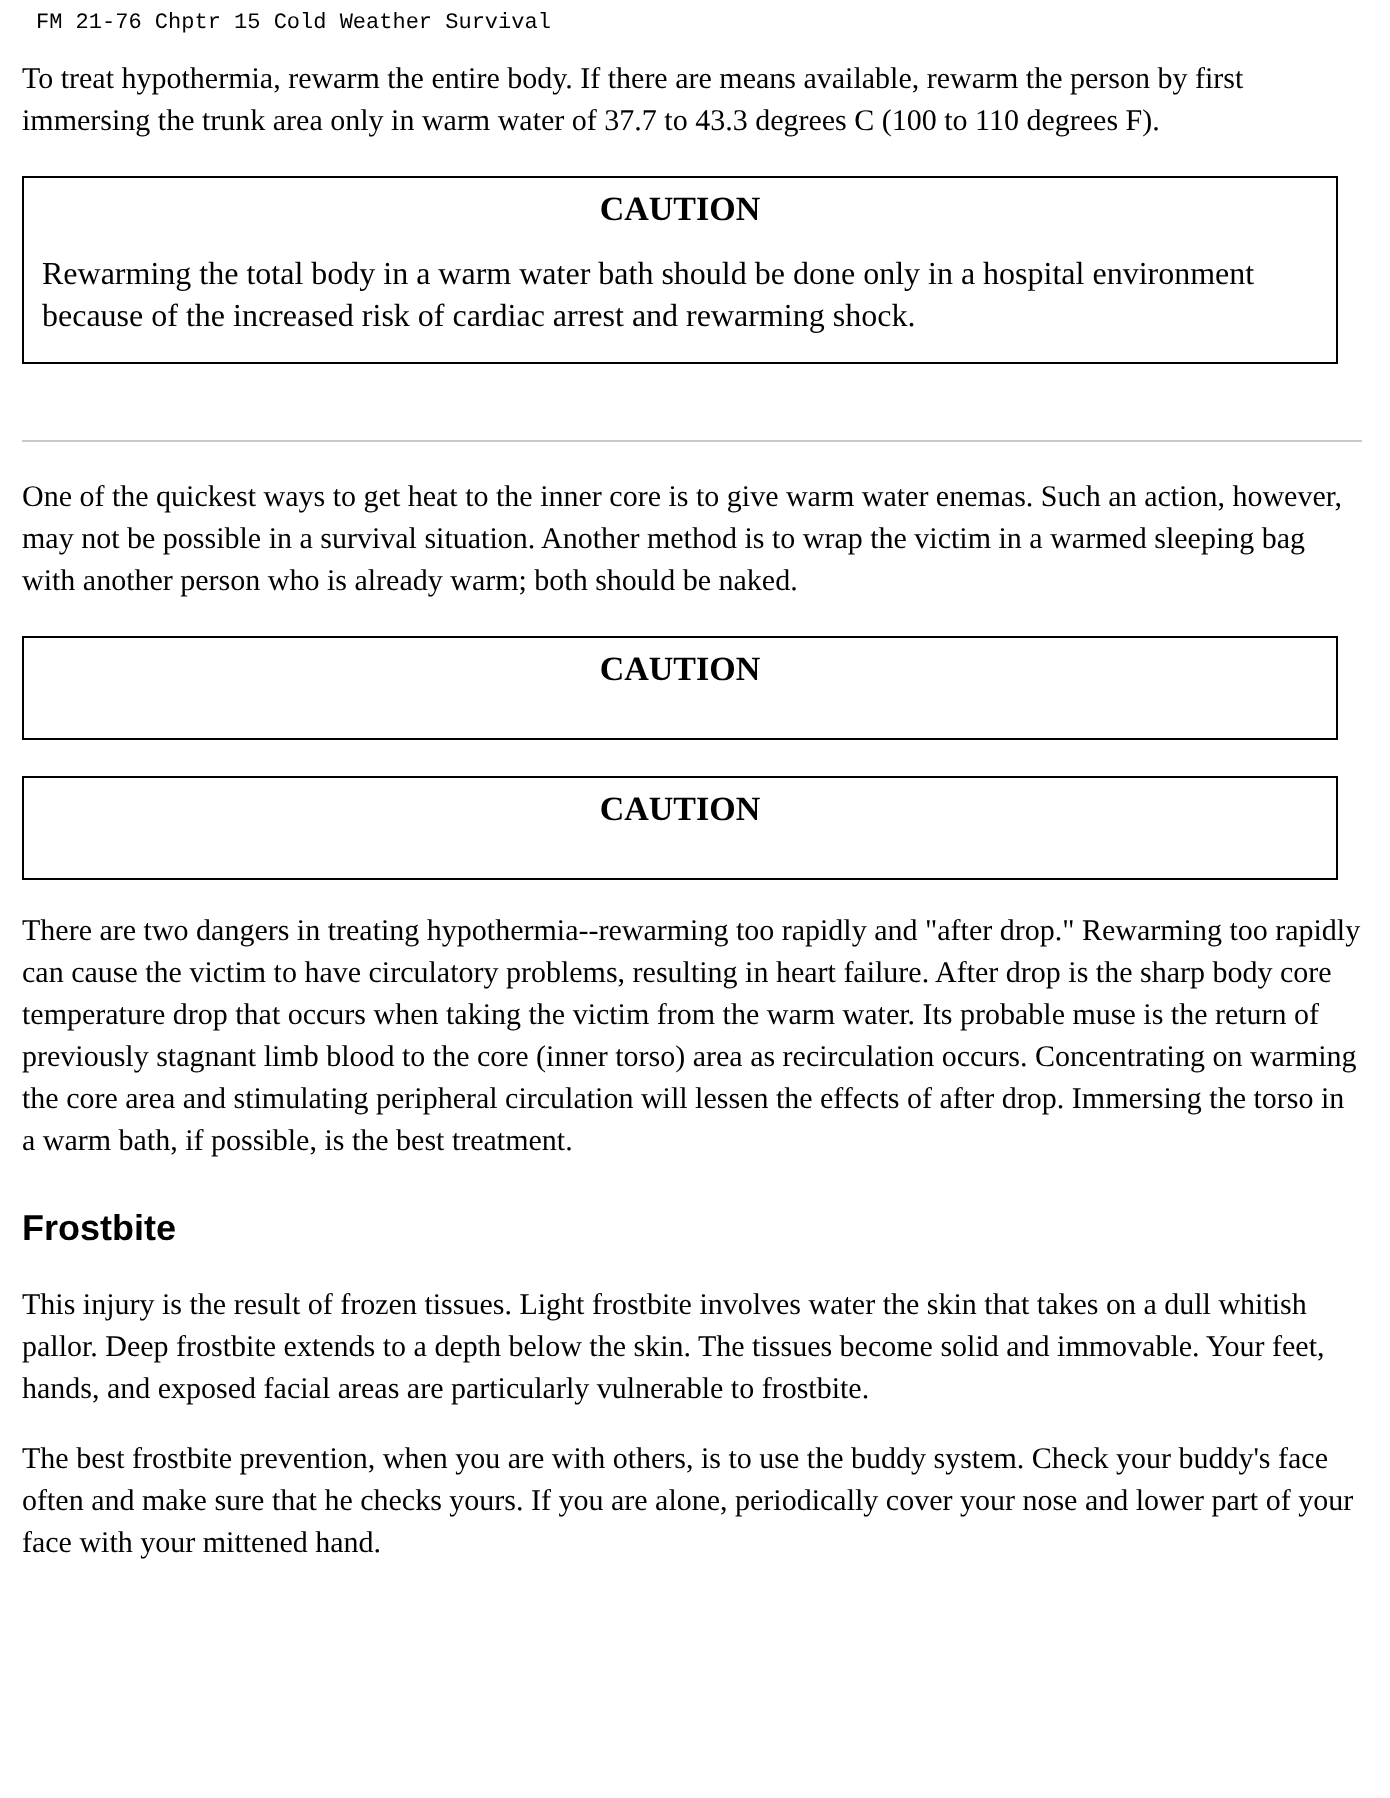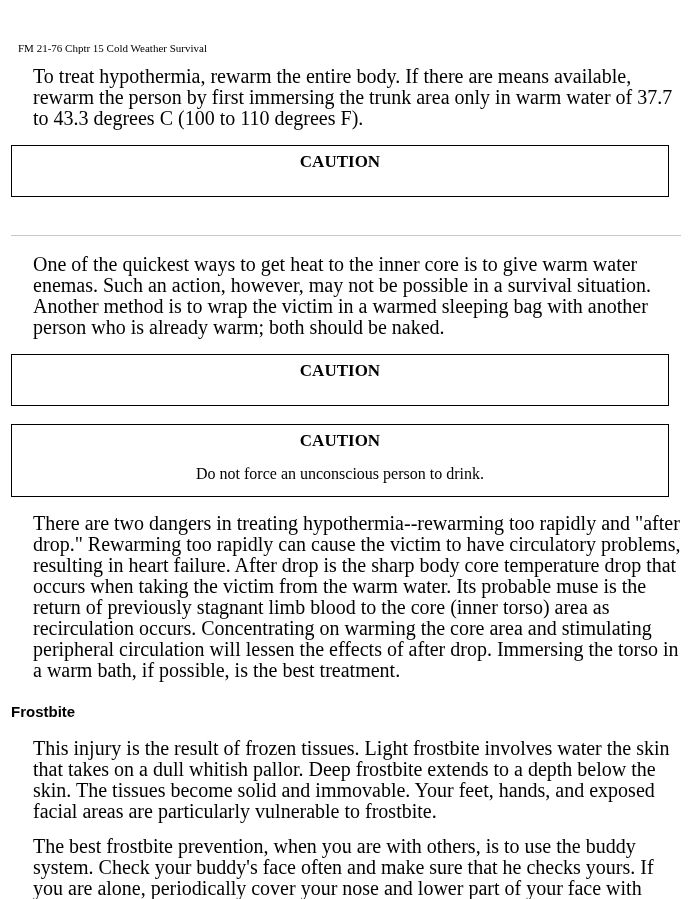--- a/index.html
+++ b/index.html
@@ -12,31 +12,29 @@
     position: relative;
     overflow: hidden;
   }
   .page {
     display: flex;
     flex-direction: column;
     min-height: 899px;
     padding: 6px 14px 6px 11px;
   }
   .doc-header {
-    font-family: Liberation Serif, serif;
+    font-family: Liberation Mono, monospace;
     font-size: 11px;
     margin-left: 7px;
     margin-bottom: 12px;
-    margin-top: 36px;
   }
   p.body-text {
-    font-size: 20px;
+    font-size: 15px;
     line-height: 21px;
     margin-bottom: 14px;
-    margin-left: 22px;
   }
   .caution-box {
     border: 1px solid #000000;
     margin: 2px 12px 16px 0;
     padding: 6px 9px 12px 9px;
   }
   .caution-title {
     font-size: 17px;
     font-weight: bold;
     text-align: center;
@@ -47,50 +45,50 @@
     line-height: 21px;
   }
   .caution-body.centered { text-align: center; }
   hr.section-rule {
     border: none;
     border-top: 1px solid #c8c8c8;
     margin: 22px 0 18px 0;
   }
   h2.section-heading {
     font-family: "Liberation Sans", sans-serif;
-    font-size: 15px;
+    font-size: 18px;
     font-weight: bold;
     margin: 8px 0 18px 0;
   }
 </style>
 </head>
 <body>
 
 <div class="page">
 
   <div class="doc-header">FM 21-76 Chptr 15 Cold Weather Survival</div>
 
   <p class="body-text">To treat hypothermia, rewarm the entire body. If there are means available, rewarm the person by first immersing the trunk area only in warm water of 37.7 to 43.3 degrees C (100 to 110 degrees F).</p>
 
   <div class="caution-box">
     <div class="caution-title">CAUTION</div>
+    <div class="caution-body">Rewarming the total body in a warm water bath should be done only in a hospital environment because of the increased risk of cardiac arrest and rewarming shock.</div>
   </div>
 
   <hr class="section-rule">
 
   <p class="body-text">One of the quickest ways to get heat to the inner core is to give warm water enemas. Such an action, however, may not be possible in a survival situation. Another method is to wrap the victim in a warmed sleeping bag with another person who is already warm; both should be naked.</p>
 
   <div class="caution-box">
     <div class="caution-title">CAUTION</div>
   </div>
 
 
   <div class="caution-box">
     <div class="caution-title">CAUTION</div>
-    <div class="caution-body centered">Do not force an unconscious person to drink.</div>
   </div>
 
   <p class="body-text">There are two dangers in treating hypothermia--rewarming too rapidly and "after drop." Rewarming too rapidly can cause the victim to have circulatory problems, resulting in heart failure. After drop is the sharp body core temperature drop that occurs when taking the victim from the warm water. Its probable muse is the return of previously stagnant limb blood to the core (inner torso) area as recirculation occurs. Concentrating on warming the core area and stimulating peripheral circulation will lessen the effects of after drop. Immersing the torso in a warm bath, if possible, is the best treatment.</p>
 
   <h2 class="section-heading">Frostbite</h2>
 
   <p class="body-text">This injury is the result of frozen tissues. Light frostbite involves water the skin that takes on a dull whitish pallor. Deep frostbite extends to a depth below the skin. The tissues become solid and immovable. Your feet, hands, and exposed facial areas are particularly vulnerable to frostbite.</p>
 
   <p class="body-text">The best frostbite prevention, when you are with others, is to use the buddy system. Check your buddy's face often and make sure that he checks yours. If you are alone, periodically cover your nose and lower part of your face with your mittened hand.</p>
 

